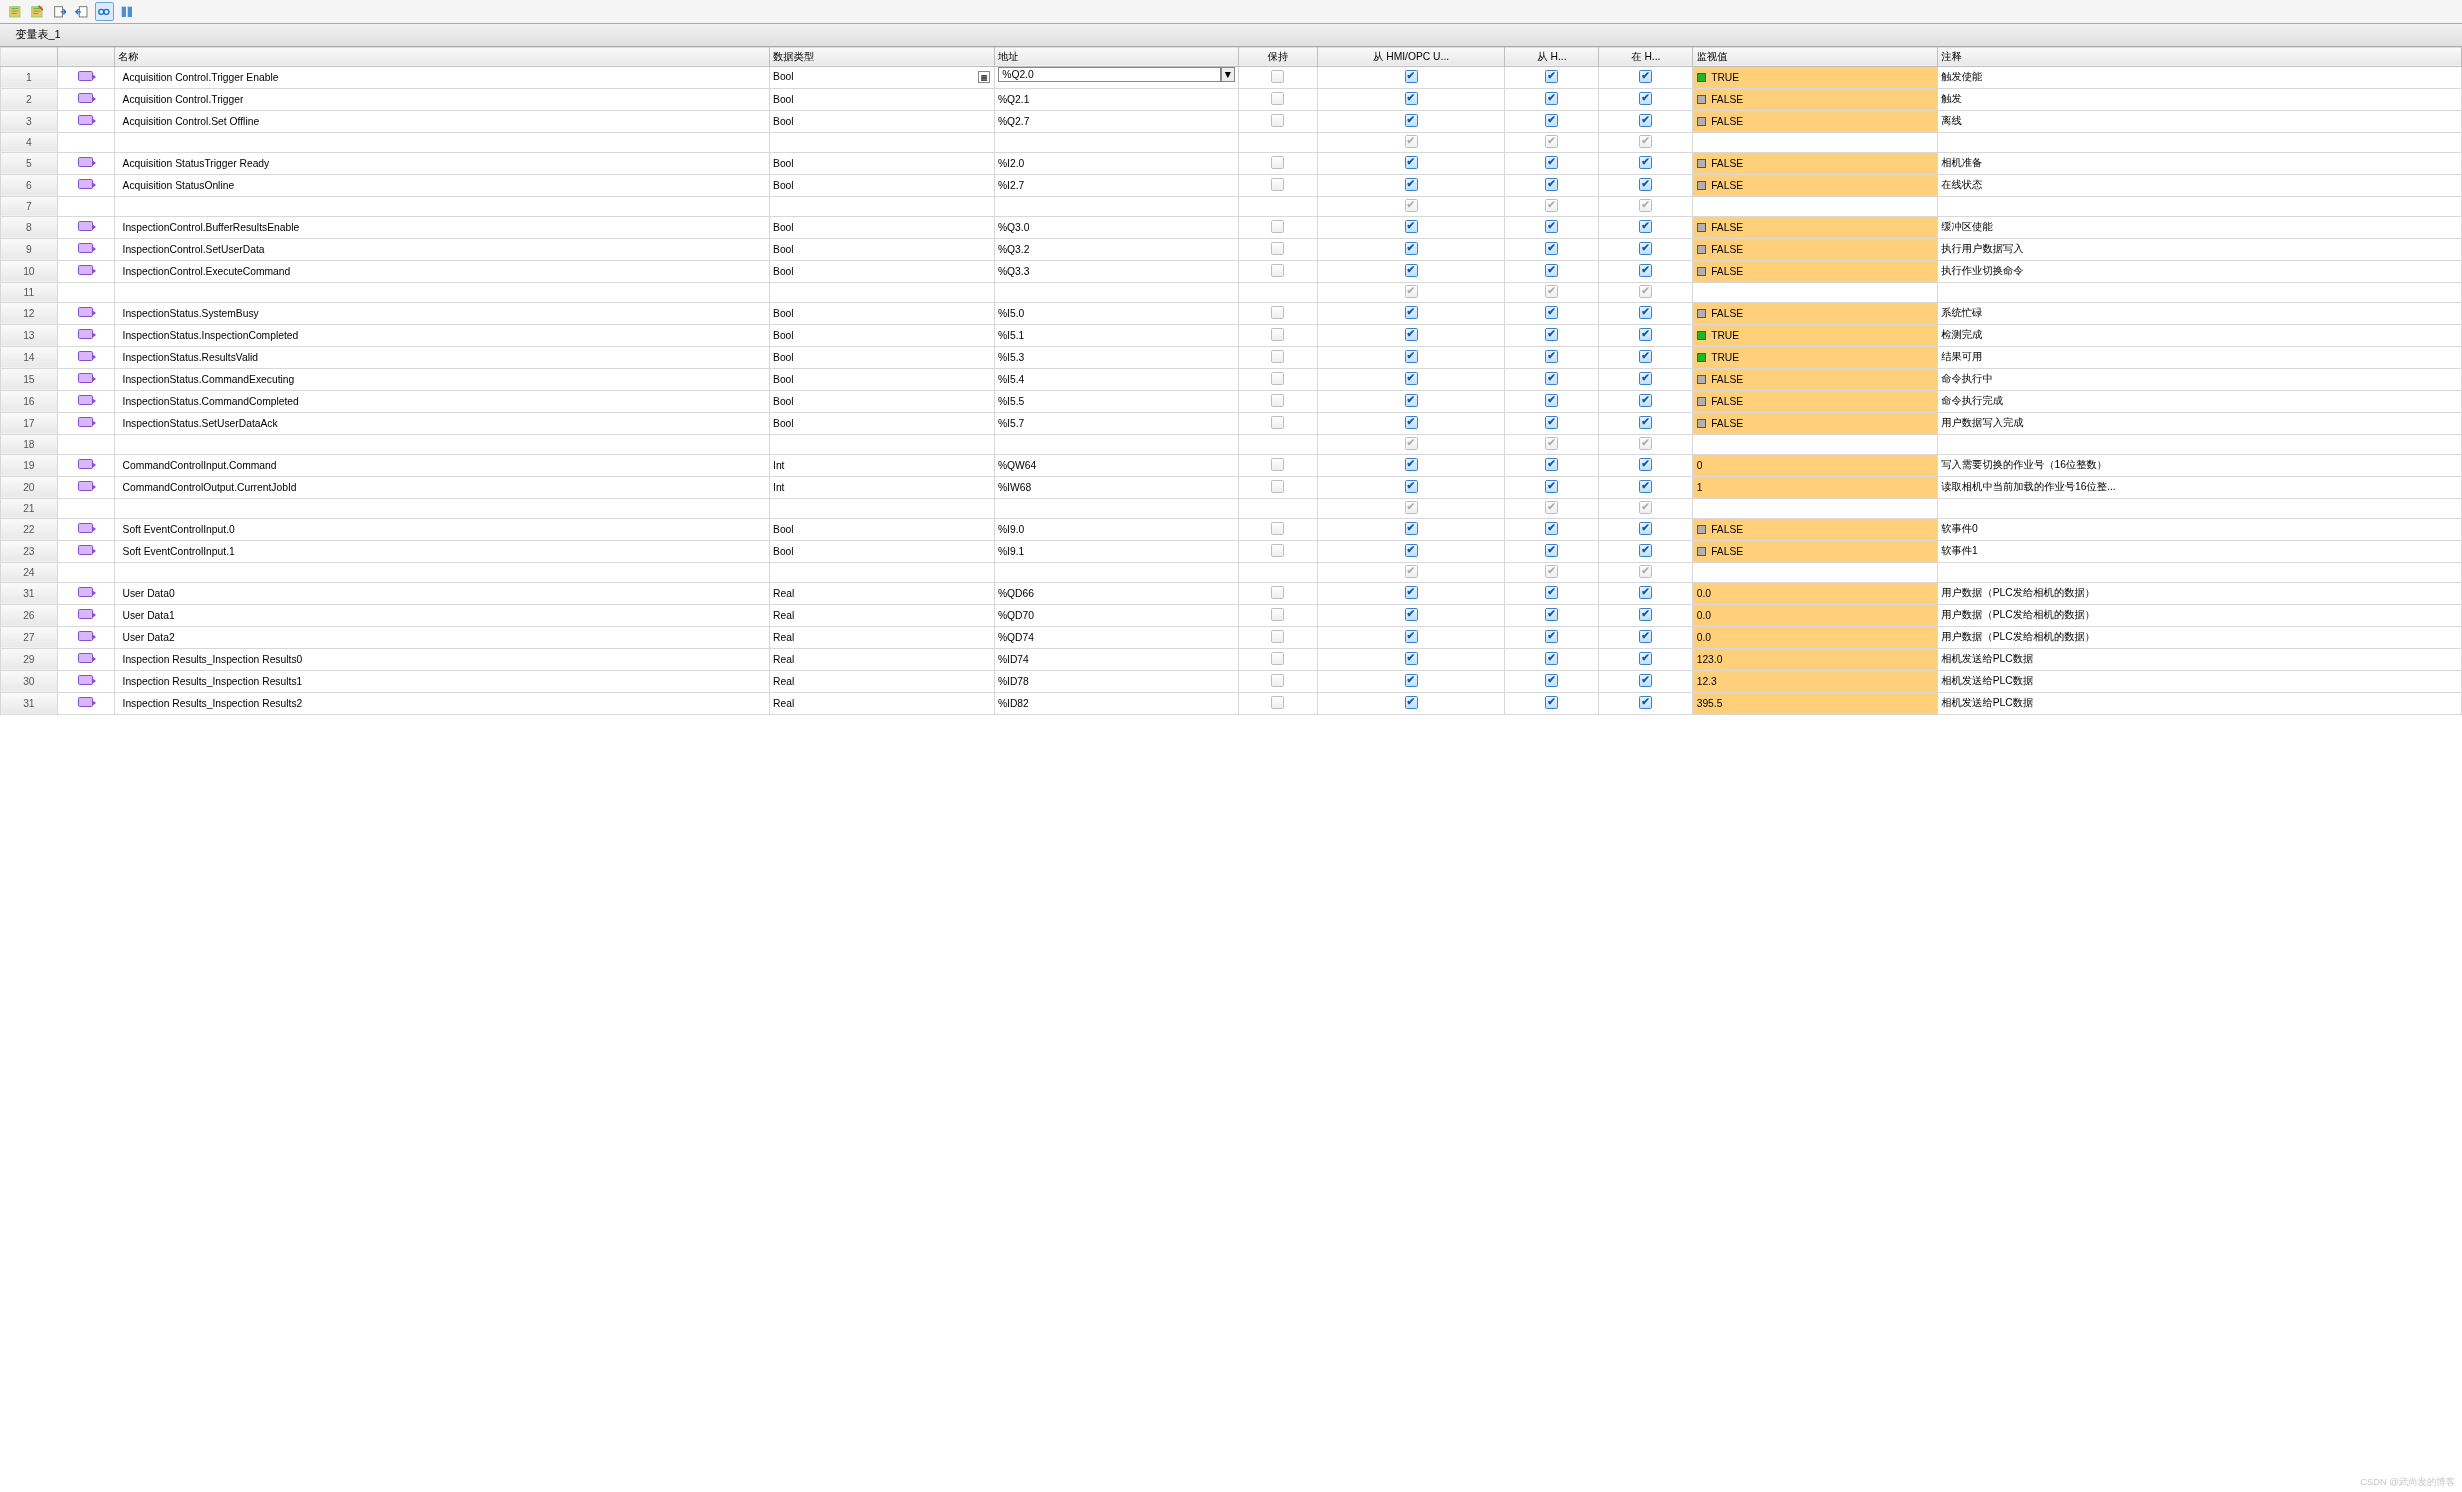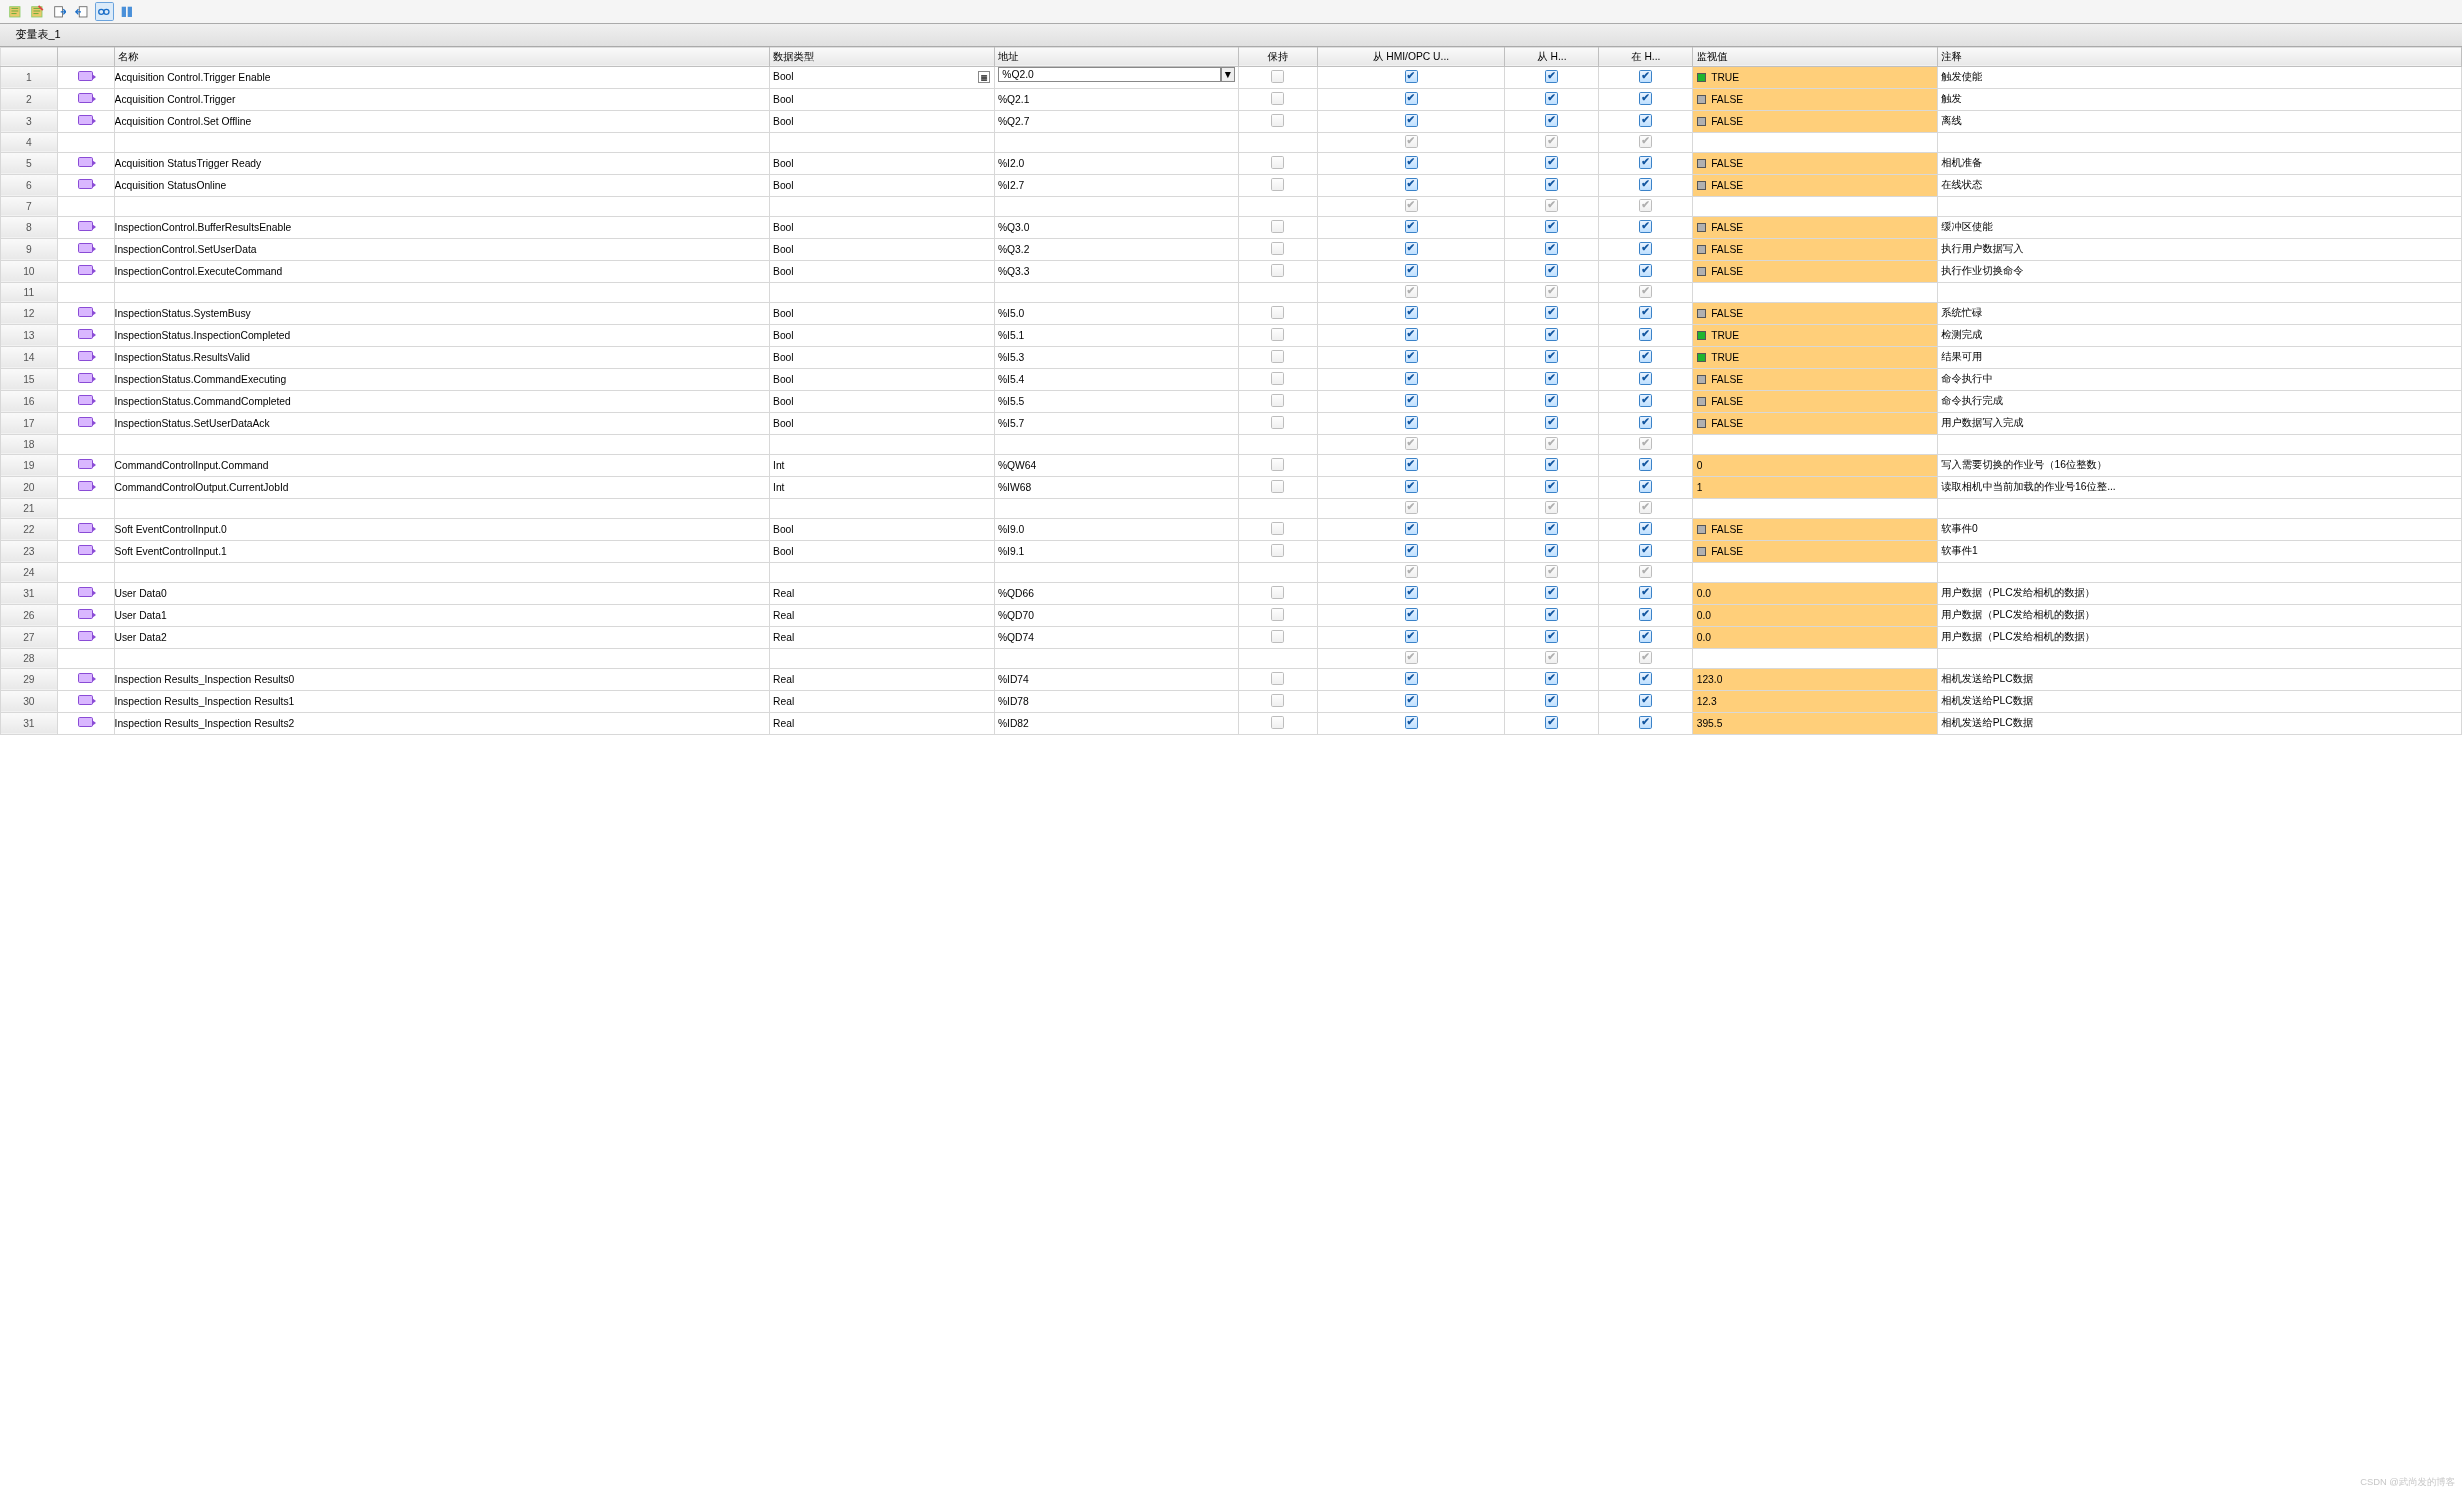--- a/index.html
+++ b/index.html
@@ -7,21 +7,21 @@
   .toolbar{height:24px;display:flex;align-items:center;gap:3.4px;padding:1.7px 5.1px;border-bottom:0.9px solid #aaa;background:#f5f5f5}
   .tb-btn{width:19px;height:19px;display:flex;align-items:center;justify-content:center;border:0.9px solid transparent;border-radius:1.7px}
   .tb-btn.active{border:0.9px solid #6aa3dd;background:#dcebf9}
   .title-bar{padding:3.4px 15.4px;font-weight:normal;background:linear-gradient(#f0f0f0,#e0e0e0);border-bottom:0.9px solid #aaa;font-size:11px}
   .grid{display:table;border-collapse:collapse;width:100%;table-layout:fixed}
   .row{display:table-row}
   .hdr .cell{background:linear-gradient(#fafafa,#e8e8e8);border:0.9px solid #bfbfbf;border-top:0.9px solid #ddd;border-left:0.9px solid #ddd;font-weight:normal;height:19px;padding:1.7px 3.4px;overflow:hidden;white-space:nowrap;text-overflow:ellipsis}
   .cell{display:table-cell;border:0.9px solid #d8d8d8;height:20px;vertical-align:middle;padding:0 3.4px;overflow:hidden;white-space:nowrap;text-overflow:ellipsis}
   .c-rownum{width:26px;text-align:center;background:linear-gradient(#fafafa,#e8e8e8);color:#555}
   .c-tag{width:26px;text-align:center}
-  .c-name{width:300px;padding-left:0}
+  .c-name{width:300px;padding-left:8px}
   .c-type{width:103px}
   .c-addr{width:112px}
   .c-keep{width:36px;text-align:center}
   .c-hmi1{width:86px;text-align:center}
   .c-hmi2{width:43px;text-align:center}
   .c-hmi3{width:43px;text-align:center}
   .c-mon{width:112px}
   .c-com{width:240px}
   .tag-icon{display:inline-block;width:15.4px;height:10.3px;background:#d9b7ff;border:0.9px solid #8a4bd6;border-radius:1.7px;position:relative}
   .tag-icon::after{content:"";position:absolute;right:-3.4px;top:1.7px;width:0;height:0;border-top:3.4px solid transparent;border-bottom:3.4px solid transparent;border-left:4.3px solid #8a4bd6}
@@ -552,33 +552,20 @@
       <div class="cell c-hmi2"><span class="cb blue"></span></div>
       <div class="cell c-hmi3"><span class="cb blue"></span></div>
       <div class="cell c-mon">
         <div class="mon">
           <span>0.0</span>
         </div>
       </div>
       <div class="cell c-com">用户数据（PLC发给相机的数据）</div>
     </div>
     <div class="row">
-      <div class="cell c-rownum">28</div>
-      <div class="cell c-tag"></div>
-      <div class="cell c-name"></div>
-      <div class="cell c-type"></div>
-      <div class="cell c-addr"></div>
-      <div class="cell c-keep"></div>
-      <div class="cell c-hmi1"><span class="cb grey dis"></span></div>
-      <div class="cell c-hmi2"><span class="cb grey dis"></span></div>
-      <div class="cell c-hmi3"><span class="cb grey dis"></span></div>
-      <div class="cell c-mon"></div>
-      <div class="cell c-com"></div>
-    </div>
-    <div class="row">
       <div class="cell c-rownum">29</div>
       <div class="cell c-tag"><span class="tag-icon"></span></div>
       <div class="cell c-name">Inspection Results_Inspection Results0</div>
       <div class="cell c-type">Real</div>
       <div class="cell c-addr">%ID74</div>
       <div class="cell c-keep"><span class="cb dis"></span></div>
       <div class="cell c-hmi1"><span class="cb blue"></span></div>
       <div class="cell c-hmi2"><span class="cb blue"></span></div>
       <div class="cell c-hmi3"><span class="cb blue"></span></div>
       <div class="cell c-mon">

